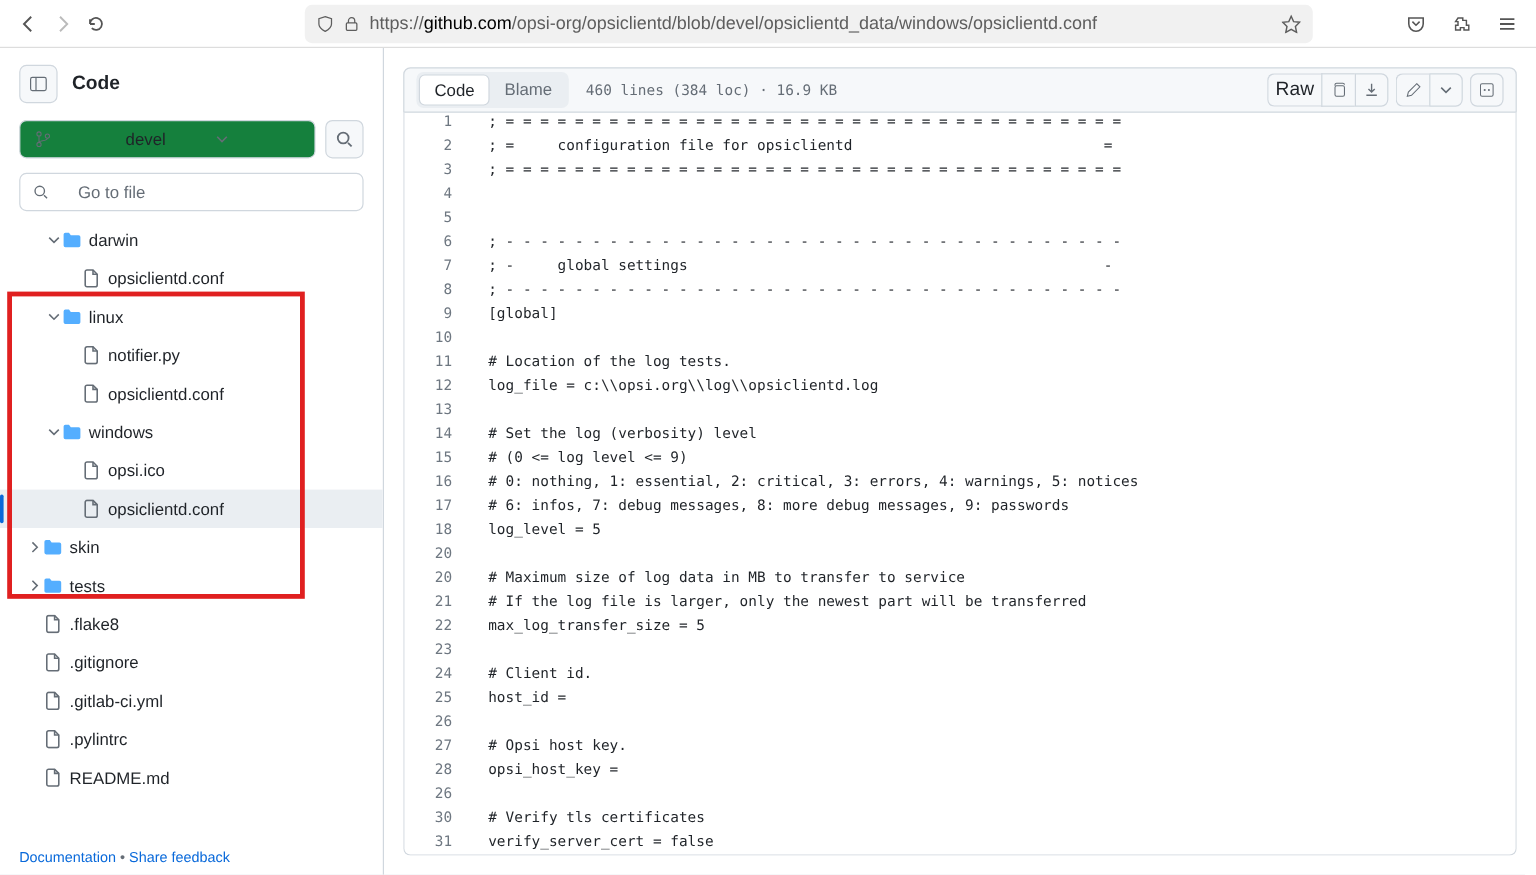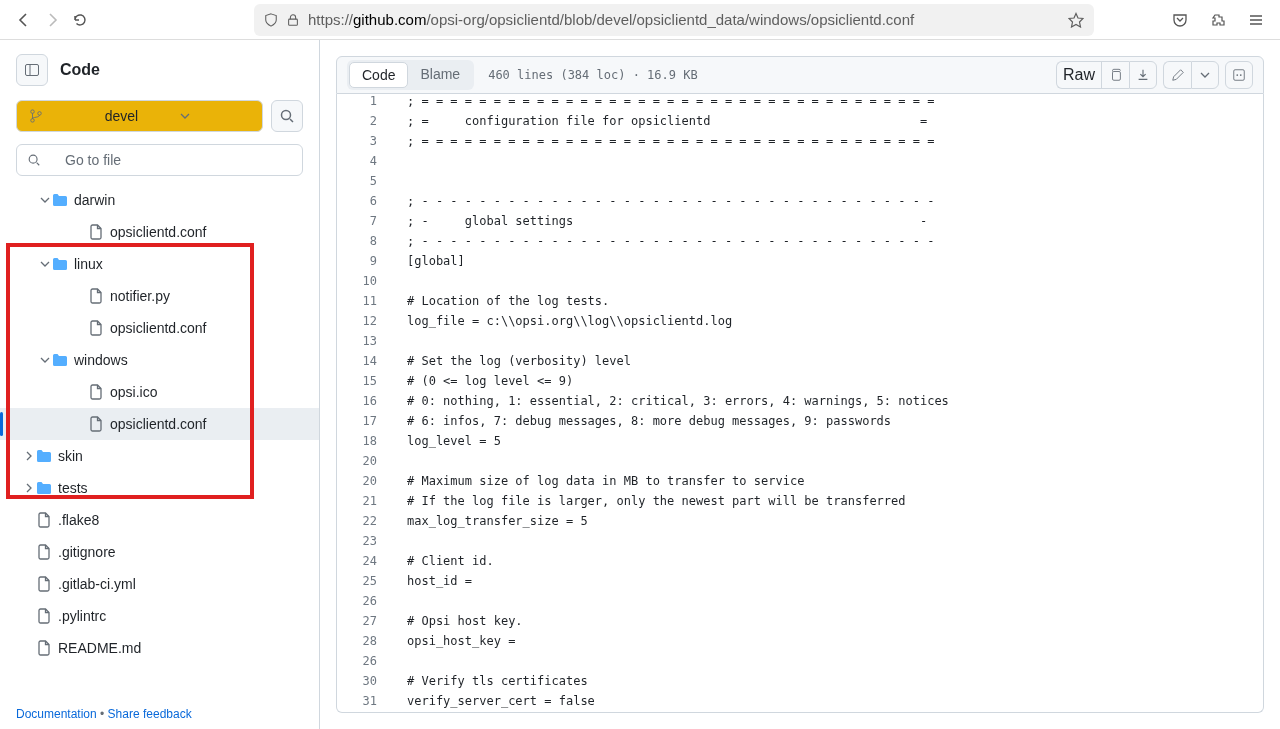--- a/index.html
+++ b/index.html
@@ -10,33 +10,33 @@
 .url-bar { flex: 1; display: flex; align-items: center; height: 32px; background: #f1f1f1; border-radius: 6px; padding: 0 10px; gap: 8px; color: #5e5e5e; max-width: 840px; margin-left: 160px; }
 .url-text { flex: 1; font-size: 15px; white-space: nowrap; overflow: hidden; }
 .url-text .domain { color: #000; }
 .browser-right { display: flex; gap: 10px; margin-left: auto; }
 .main { display: flex; height: calc(100vh - 40px); }
 .sidebar { width: 320px; border-right: 1px solid #d0d7de; display: flex; flex-direction: column; position: relative; }
 .sidebar-header { display: flex; align-items: center; padding: 14px 16px; gap: 12px; }
 .collapse-btn { width: 32px; height: 32px; border: 1px solid #d0d7de; border-radius: 6px; background: #f6f8fa; display: flex; align-items: center; justify-content: center; }
 .sidebar-title { font-size: 16px; font-weight: 600; }
 .branch-row { display: flex; gap: 8px; padding: 0 16px 8px; }
-.branch-select { flex: 1; display: flex; align-items: center; height: 32px; background: #eab308; border: 1px solid #d0d7de; border-radius: 6px; padding: 0 12px; gap: 6px; }
+.branch-select { flex: 1; display: flex; align-items: center; height: 32px; background: #15803d; border: 1px solid #d0d7de; border-radius: 6px; padding: 0 12px; gap: 6px; }
 .branch-select span { flex: 1; }
 .search-btn { width: 32px; height: 32px; background: #f6f8fa; border: 1px solid #d0d7de; border-radius: 6px; display: flex; align-items: center; justify-content: center; }
 .goto-file { margin: 4px 16px 8px; height: 32px; border: 1px solid #d0d7de; border-radius: 6px; display: flex; align-items: center; padding: 0 10px; gap: 24px; color: #656d76; }
 .tree { flex: 1; overflow-y: auto; padding-bottom: 8px; }
 .tree-item { display: flex; align-items: center; height: 32px; padding-left: 16px; cursor: pointer; position: relative; }
 .tree-item.selected { background: #eaeef2; }
 .tree-item.selected::before { content: ""; position: absolute; left: 0; top: 4px; bottom: 4px; width: 3px; background: #0969da; border-radius: 2px; }
 .tree-item .chev { width: 12px; display: inline-flex; color: #656d76; }
 .tree-item .icon { width: 16px; display: inline-flex; margin-right: 6px; }
 .depth-1 { padding-left: 24px; }
 .depth-2 { padding-left: 40px; }
-.depth-3 { padding-left: 76px; align-items: center; }
+.depth-3 { padding-left: 56px; align-items: center; }
 .highlight-box { position: absolute; border: 4px solid #e02020; pointer-events: none; }
 .sidebar-footer { padding: 8px 16px; font-size: 12px; color: #0969da; }
 .sidebar-footer a { color: #0969da; text-decoration: none; }
 .content { flex: 1; display: flex; flex-direction: column; overflow: hidden; padding: 16px; }
 .file-toolbar { display: flex; align-items: center; height: 38px; border: 1px solid #d0d7de; border-radius: 6px 6px 0 0; background: #f6f8fa; padding: 0 10px; gap: 6px; }
 .seg-group { display: flex; background: #eaeef2; border-radius: 6px; padding: 2px; }
 .seg-btn { padding: 4px 12px; border-radius: 5px; font-size: 14px; cursor: pointer; color: #656d76; }
 .seg-btn.active { background: #fff; color: #1f2328; border: 1px solid #d0d7de; font-weight: 500; }
 .file-meta { color: #656d76; font-family: ui-monospace, SFMono-Regular, Menlo, monospace; font-size: 12px; margin-left: 8px; }
 .toolbar-right { margin-left: auto; display: flex; gap: 6px; }

